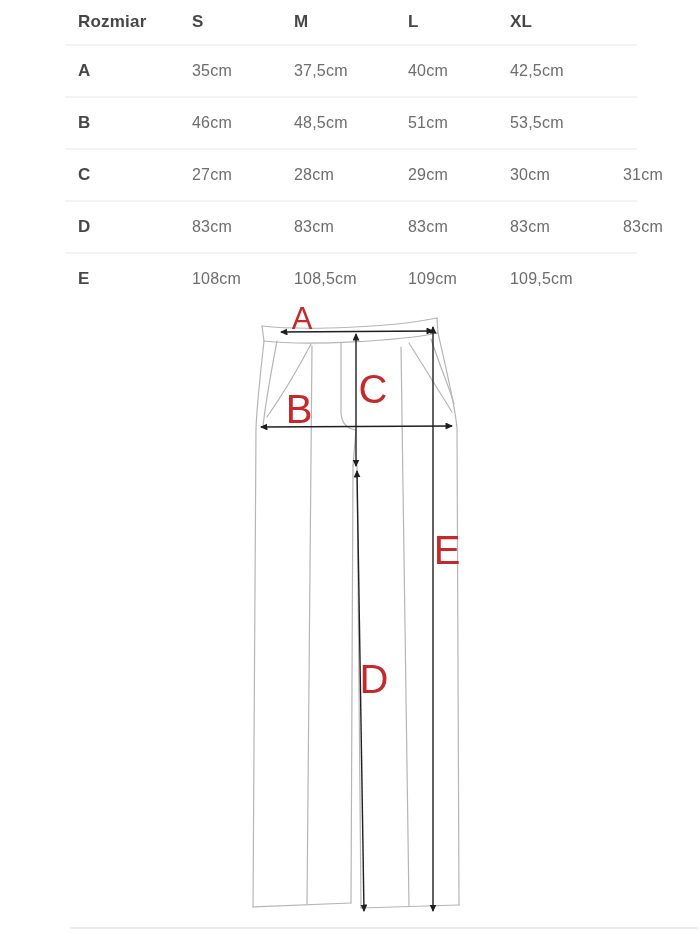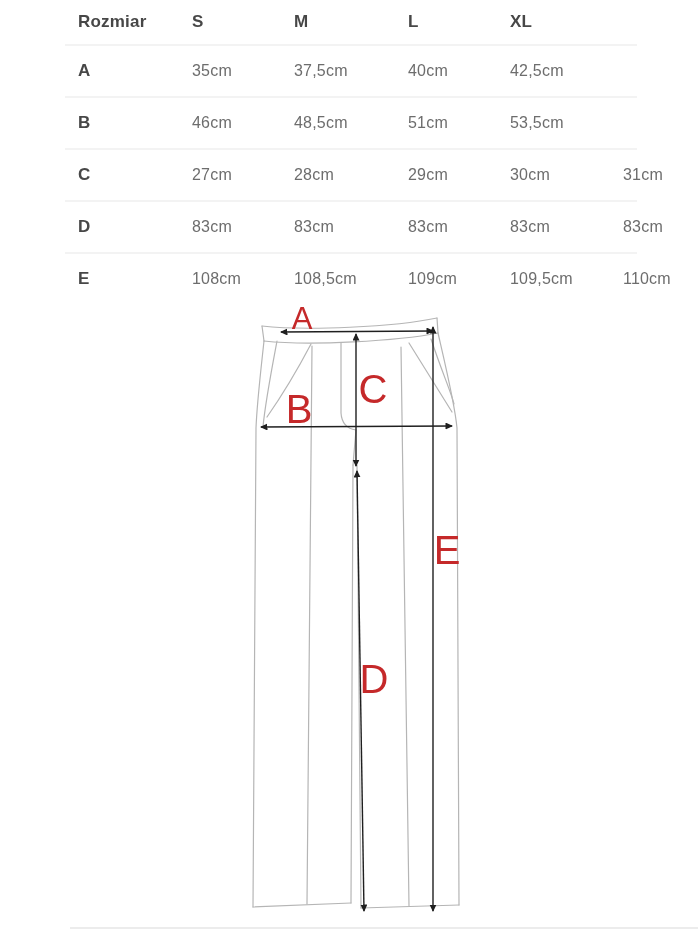--- a/index.html
+++ b/index.html
@@ -106,21 +106,20 @@
         <div class="t-cell">83cm</div>
         <div class="t-cell">83cm</div>
         <div class="t-cell">83cm</div>
       </div>
       <div class="t-row">
         <div class="t-cell rowlabel">E</div>
         <div class="t-cell">108cm</div>
         <div class="t-cell">108,5cm</div>
         <div class="t-cell">109cm</div>
         <div class="t-cell">109,5cm</div>
-        <div class="t-cell">110cm</div>
       </div>
     </div>
 
   <svg class="diagram-svg" width="700" height="933" viewBox="0 0 700 933">
     <defs>
       <marker id="ah" markerWidth="10" markerHeight="10" refX="6.5" refY="3.5" orient="auto-start-reverse" markerUnits="userSpaceOnUse">
         <path d="M0,0 L7.5,3.5 L0,7 z" class="m-head"></path>
       </marker>
     </defs>
 

